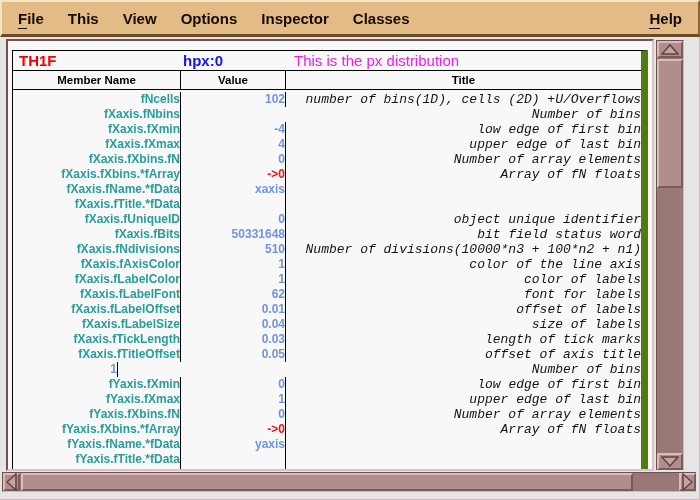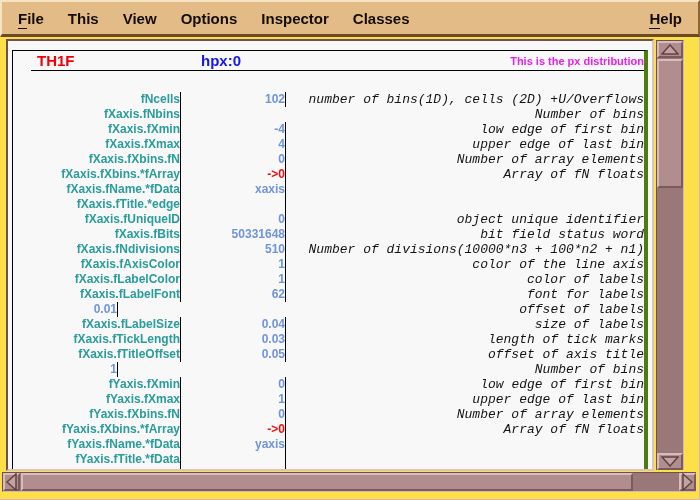--- a/index.html
+++ b/index.html
@@ -1,19 +1,19 @@
 <!DOCTYPE html>
 <html><head>
 <meta charset="utf-8">
 <style>
   * { margin:0; padding:0; box-sizing:border-box; }
   html,body { background:#888; }
   #window {
     position:relative; width:700px; height:500px; overflow:hidden;
-    background:#fde047;
+    background:#e5e5e5;
     font-family:"Liberation Sans", sans-serif;
     box-shadow: inset 0 -1px 0 #d4b6b6, inset -1px 0 0 #d4b6b6;
   }
   
   .menubar {
     position:absolute; left:0; top:0; width:700px; height:37px;
     background:#e3bb86;
     border-top:2px solid #f6e3c2; border-left:2px solid #f6e3c2;
     border-right:2px solid #8a6436; border-bottom:3px solid #6b4a26;
     display:flex; align-items:center; padding:0 4px;
@@ -27,27 +27,27 @@
   
   .content {
     position:absolute; left:6px; top:39px; width:648px; height:432px;
     background:#f8f8f8;
     border-top:2px solid #6f5151; border-left:2px solid #6f5151;
     border-bottom:2px solid #dcc2c2; border-right:2px solid #dcc2c2;
     overflow:hidden;
   }
   .insp-table {
     position:absolute; left:4px; top:9px; width:636px; height:419px;
-    border-top:1px solid #000; border-left:1px solid #000; border-right:4px solid #4d7c0f;
-    overflow:hidden; background:#f8f8f8;padding-left:18px;
+    border-top:1px solid #000; border-left:1px solid #000; border-right:7px solid #4d7c0f;
+    overflow:hidden; background:#f8f8f8;
   }
   .hrow1 { display:flex; height:20px; border-bottom:1px solid #000; align-items:center; }
   .hrow1 .h-class  { width:168px; padding-left:6px;  font-size:15px; font-weight:bold; color:#f00000; }
   .hrow1 .h-obj    { width:105px; padding-left:2px;  font-size:15px; font-weight:bold; color:#1414f0; }
-  .hrow1 .h-title  { flex:1;      padding-left:8px;  font-size:11px; font-weight:bold; color:#e820e8;text-align:right; }
+  .hrow1 .h-title  { flex:1;      padding-left:8px;  font-size:15px; font-weight:normal; color:#e820e8; }
   .hrow2 { display:flex; height:19px; border-bottom:1px solid #000; align-items:center; }
   .hrow2 span { font-size:11.5px; font-weight:bold; color:#000; text-align:center; height:100%;
                 display:flex; align-items:center; justify-content:center; }
   .hrow2 .c1 { width:168px; border-right:1px solid #000; }
   .hrow2 .c2 { width:105px; border-right:1px solid #000; }
   .hrow2 .c3 { flex:1; }
   .tbody { position:absolute; left:0; top:41px; right:0; bottom:0; overflow:hidden; }
   .trow { display:flex; height:15px; line-height:15px;text-align:right; }
   .trow .cell { overflow:hidden; white-space:nowrap; }
   .c-member { width:168px; border-right:1px solid #000; padding-left:4px;
@@ -104,20 +104,25 @@
       </div>
   </div>
 
   <div class="content">
     <div class="insp-table">
       <div class="hrow1">
         <span class="h-class">TH1F</span>
         <span class="h-obj">hpx:0</span>
         <span class="h-title">This is the px distribution</span>
       </div>
+      <div class="hrow2">
+        <span class="c1">Member Name</span>
+        <span class="c2">Value</span>
+        <span class="c3">Title</span>
+      </div>
       <div class="tbody">
           <div class="trow">
             <span class="cell c-member">fNcells</span>
             <span class="cell c-value">102</span>
             <span class="cell c-title">number of bins(1D), cells (2D) +U/Overflows</span>
           </div>
           <div class="trow">
             <span class="cell c-member">fXaxis.fNbins</span>
             <span class="cell c-title">Number of bins</span>
           </div>
@@ -140,21 +145,21 @@
             <span class="cell c-member">fXaxis.fXbins.*fArray</span>
             <span class="cell c-value hl">-&gt;0</span>
             <span class="cell c-title">Array of fN floats</span>
           </div>
           <div class="trow">
             <span class="cell c-member">fXaxis.fName.*fData</span>
             <span class="cell c-value">xaxis</span>
             <span class="cell c-title"></span>
           </div>
           <div class="trow">
-            <span class="cell c-member">fXaxis.fTitle.*edge</span>
+            <span class="cell c-member">fXaxis.fTitle.*fData</span>
             <span class="cell c-value"></span>
             <span class="cell c-title"></span>
           </div>
           <div class="trow">
             <span class="cell c-member">fXaxis.fUniqueID</span>
             <span class="cell c-value">0</span>
             <span class="cell c-title">object unique identifier</span>
           </div>
           <div class="trow">
             <span class="cell c-member">fXaxis.fBits</span>
@@ -175,20 +180,21 @@
             <span class="cell c-member">fXaxis.fLabelColor</span>
             <span class="cell c-value">1</span>
             <span class="cell c-title">color of labels</span>
           </div>
           <div class="trow">
             <span class="cell c-member">fXaxis.fLabelFont</span>
             <span class="cell c-value">62</span>
             <span class="cell c-title">font for labels</span>
           </div>
           <div class="trow">
+            <span class="cell c-member">fXaxis.fLabelOffset</span>
             <span class="cell c-value">0.01</span>
             <span class="cell c-title">offset of labels</span>
           </div>
           <div class="trow">
             <span class="cell c-member">fXaxis.fLabelSize</span>
             <span class="cell c-value">0.04</span>
             <span class="cell c-title">size of labels</span>
           </div>
           <div class="trow">
             <span class="cell c-member">fXaxis.fTickLength</span>

